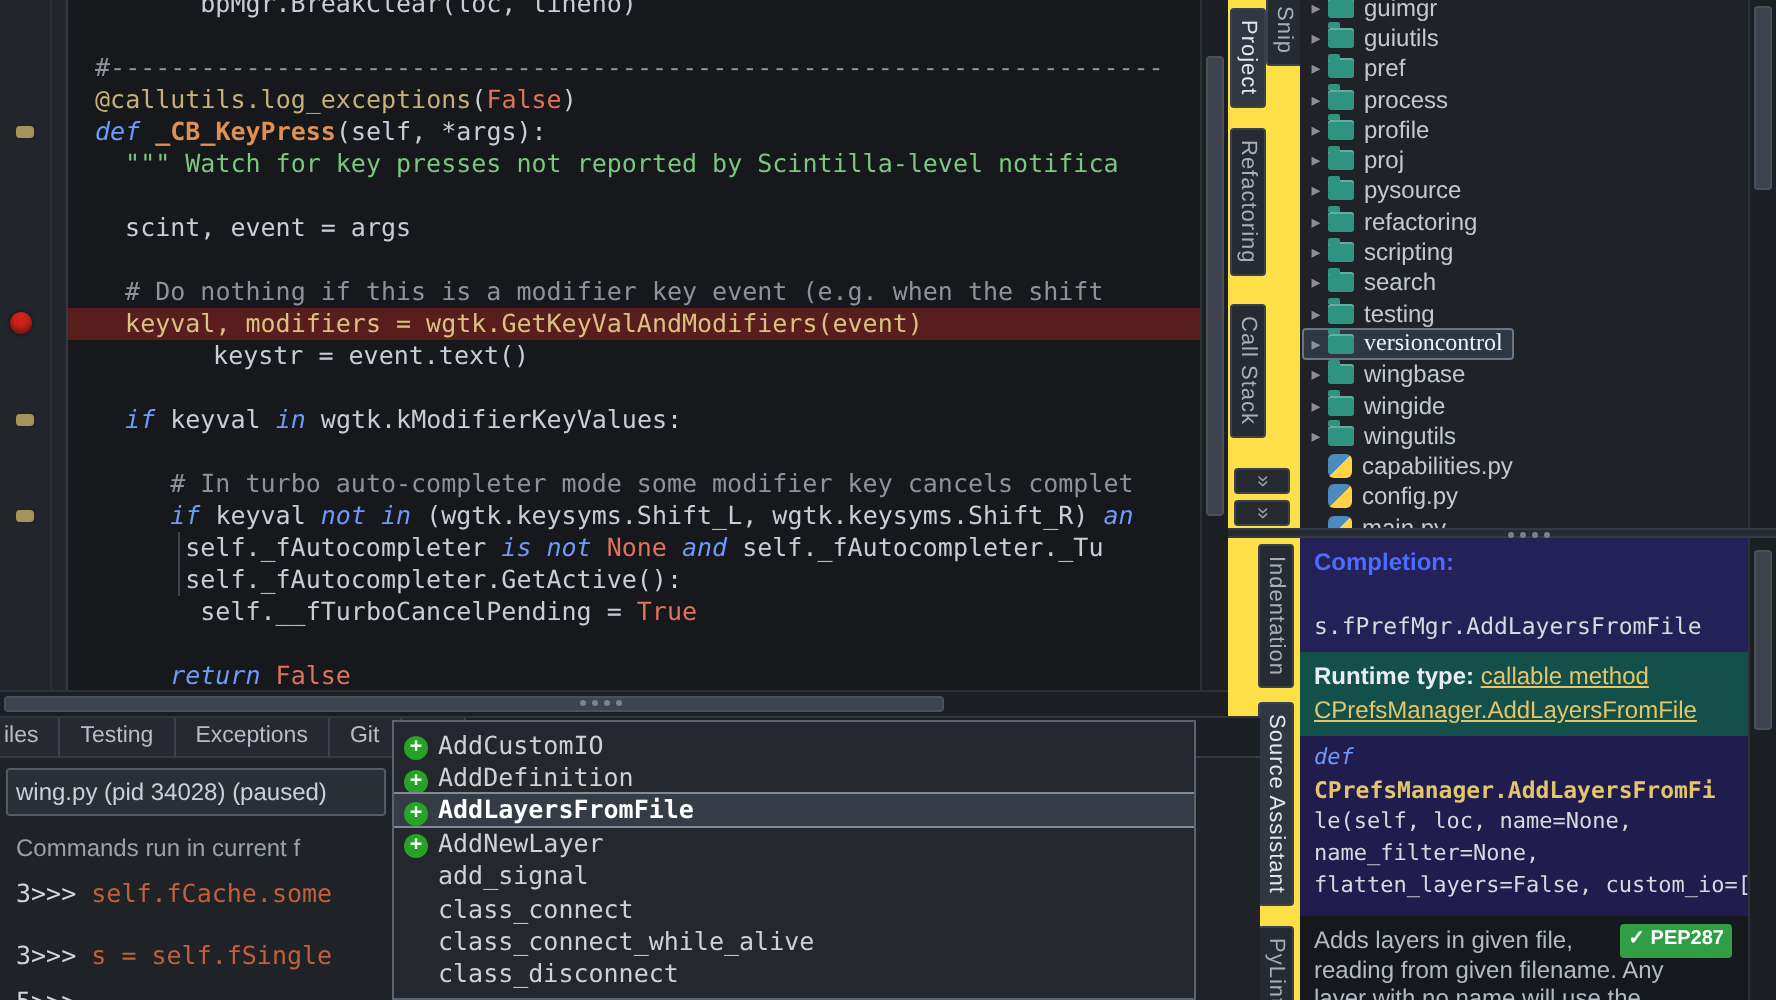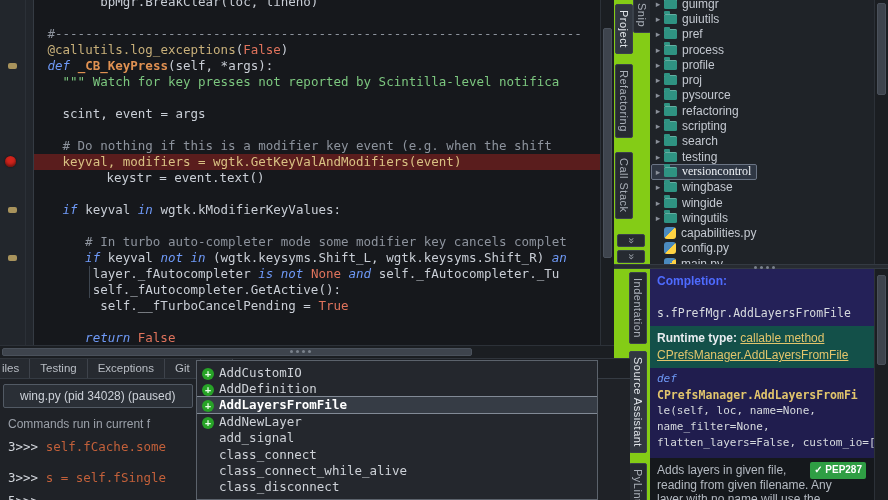--- a/index.html
+++ b/index.html
@@ -1,18 +1,18 @@
 <!DOCTYPE html>
 <html><head>
 <meta charset="utf-8">
 <style>
   * { box-sizing: border-box; margin: 0; padding: 0; }
   html,body { background:#000; }
   #window { position:relative; width:888px; height:500px; overflow:hidden;
-            background:#84cc16; color:#c6cbd3; font-family:"Liberation Sans",sans-serif; }
+            background:#fde047; color:#c6cbd3; font-family:"Liberation Sans",sans-serif; }
 
   
   #editor { position:absolute; left:0; top:0; width:600px; height:345px; background:#16181c; overflow:hidden; }
   #gutter { position:absolute; left:0; top:0; width:34px; height:345px; background:#22262c; border-right:1px solid #353b43; }
   #gutter .fold-line { position:absolute; left:25px; top:0; bottom:0; width:1px; background:#2b3037; }
   .bp { position:absolute; left:5px; width:11px; height:11px; border-radius:50%; background:#d0241c;
         box-shadow:inset 0 -2px 3px rgba(0,0,0,.45), 0 0 2px rgba(0,0,0,.6); }
   .edit-mark { position:absolute; left:8px; width:9px; height:6px; background:#a8935c; border-radius:2px; }
   #code { position:absolute; left:34px; top:-6px; right:0; }
   .code-line { height:16px; line-height:16px; white-space:pre;
@@ -95,21 +95,21 @@
               font-weight:bold; padding:1px 4px; border-radius:2px; }
 
   
   #bottom { position:absolute; left:0; top:358px; width:630px; height:142px; background:#1f2227;
             border-top:1px solid #30353c; z-index:1; }
   #btabs { height:20px; background:#1c1f24; border-bottom:1px solid #353b43; display:flex; overflow:hidden; }
   .btab { padding:0 10px; line-height:19px; font-size:11.5px; color:#b8bdc4; background:#262a30;
           border-right:1px solid #3e434b; white-space:nowrap; }
   .btab.clipL { margin-left:-8px; }
   #proc-sel { position:absolute; left:3px; top:25px; width:190px; height:24px; background:#2a2f36;
-              border:1px solid #525a64; border-radius:2px; line-height:22px; padding-left:16px;
+              border:1px solid #525a64; border-radius:2px; line-height:22px; padding-left:4px;
               font-size:12px; color:#ccd1d8; white-space:nowrap; overflow:hidden; }
   #caption { position:absolute; left:8px; top:58px; font-size:12px; color:#9ba1aa; white-space:nowrap; }
   #console { position:absolute; left:8px; top:80px; font-family:"DejaVu Sans Mono",monospace; font-size:12.5px; }
   .con-line { white-space:pre; line-height:16px; }
   .con-line + .con-line { margin-top:15px; }
   .con-line:nth-child(3) { margin-top:7px; }
   .prompt { color:#d2d6dc; }
   .cmd { color:#c2603a; }
 
   
@@ -146,21 +146,21 @@
         <div class="code-line" style="padding-left: 28.56px;"><span class="tok-p">scint, event = args</span></div>
         <div class="code-line" style="padding-left: 6px;"></div>
         <div class="code-line" style="padding-left: 28.56px;"><span class="tok-c"># Do nothing if this is a modifier key event (e.g. when the shift</span></div>
         <div class="code-line hl" style="padding-left: 28.56px;"><span class="tok-h">keyval, modifiers = wgtk.GetKeyValAndModifiers(event)</span></div>
         <div class="code-line" style="padding-left: 28.56px; margin-left: 44px;"><span class="tok-p">keystr = event.text()</span></div>
         <div class="code-line" style="padding-left: 6px;"></div>
         <div class="code-line" style="padding-left: 28.56px;"><span class="tok-k">if</span><span class="tok-p"> keyval </span><span class="tok-k">in</span><span class="tok-p"> wgtk.kModifierKeyValues:</span></div>
         <div class="code-line" style="padding-left: 6px;"></div>
         <div class="code-line" style="padding-left: 51.12px;"><span class="tok-c"># In turbo auto-completer mode some modifier key cancels complet</span></div>
         <div class="code-line" style="padding-left: 51.12px;"><span class="tok-k">if</span><span class="tok-p"> keyval </span><span class="tok-k">not in</span><span class="tok-p"> (wgtk.keysyms.Shift_L, wgtk.keysyms.Shift_R) </span><span class="tok-k">an</span></div>
-        <div class="code-line" style="padding-left: 58.64px;"><span class="tok-p">layer._fAutocompleter </span><span class="tok-k">is not</span><span class="tok-p"> </span><span class="tok-n">None</span><span class="tok-p"> </span><span class="tok-k">and</span><span class="tok-p"> self._fAutocompleter._Tu</span></div>
+        <div class="code-line" style="padding-left: 58.64px;"><span class="tok-p">self._fAutocompleter </span><span class="tok-k">is not</span><span class="tok-p"> </span><span class="tok-n">None</span><span class="tok-p"> </span><span class="tok-k">and</span><span class="tok-p"> self._fAutocompleter._Tu</span></div>
         <div class="code-line" style="padding-left: 58.64px;"><span class="tok-p">self._fAutocompleter.GetActive():</span></div>
         <div class="code-line" style="padding-left: 66.16px;"><span class="tok-p">self.__fTurboCancelPending = </span><span class="tok-n">True</span></div>
         <div class="code-line" style="padding-left: 6px;"></div>
         <div class="code-line" style="padding-left: 51.12px;"><span class="tok-k">return</span><span class="tok-p"> </span><span class="tok-n">False</span></div>
       </div>
     <div id="indent-guide"></div>
   </div>
 
   <div id="ed-vsb" class="sb">
     <div class="sb-thumb"></div>

